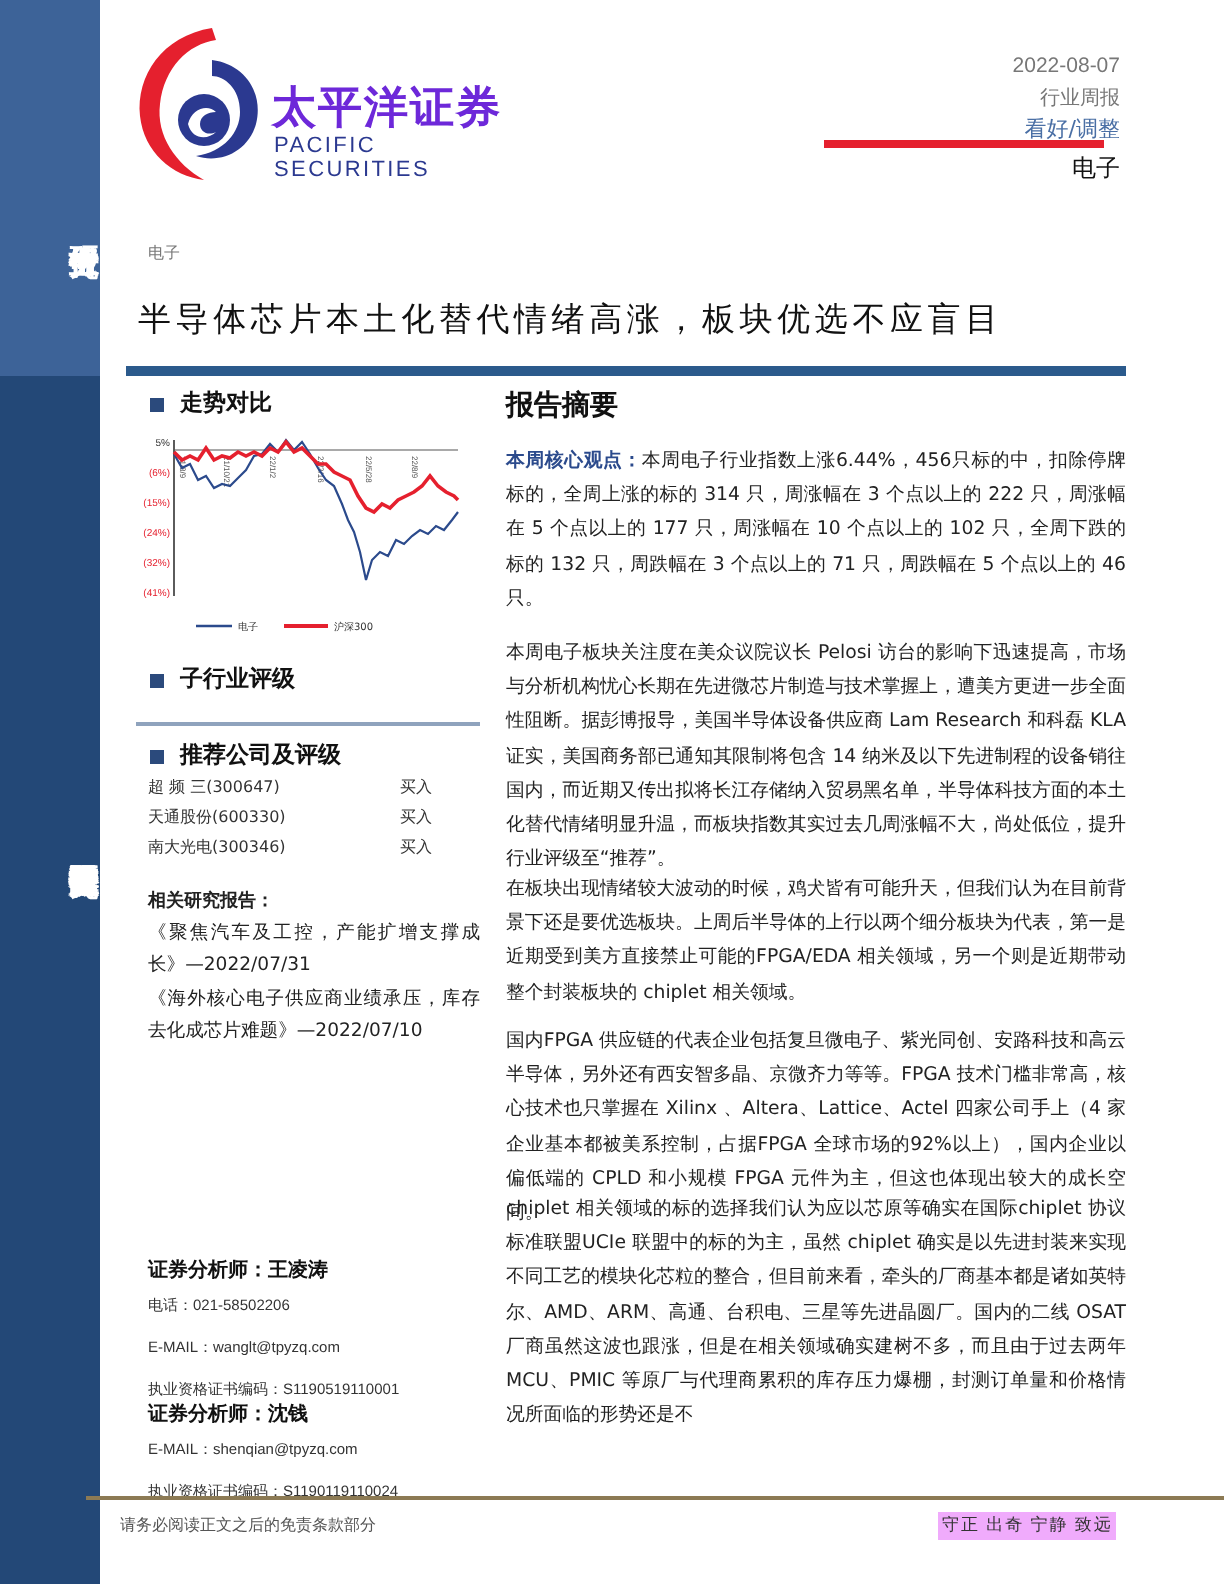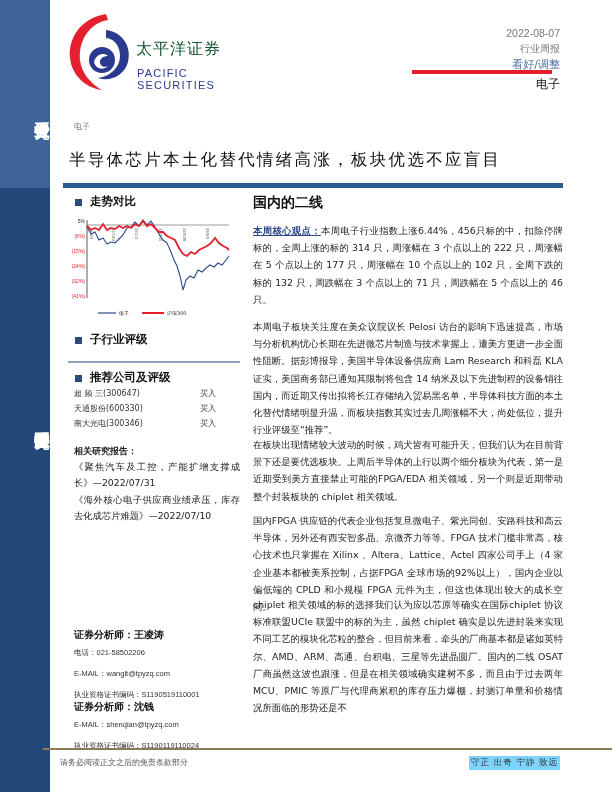--- a/index.html
+++ b/index.html
@@ -10,22 +10,22 @@
   .side-top { position: absolute; left: 0; top: 0; width: 50px; height: 188px; background: #3d6398; }
   .side-bottom { position: absolute; left: 0; top: 188px; width: 50px; height: 604px; background: #234877; }
   .side-text { position: absolute; left: 0; width: 50px; color: #ffffff; font-family: "DejaVu Serif", serif;
     font-weight: bold; font-size: 15px; line-height: 17.5px; text-align: center; writing-mode: vertical-rl;
     text-orientation: upright; letter-spacing: 0; }
   .side-text.top { top: 56px; height: 110px; }
   .side-text.bottom { top: 236px; height: 370px; font-size: 15px; line-height: 17px; }
 
   
   .logo { position: absolute; left: 66px; top: 12px; width: 200px; height: 78px; }
-  .logo-cn { position: absolute; left: 137px; top: 40px; font-family: "DejaVu Sans", sans-serif; font-weight: normal;
-    font-size: 16px; color: #14532d; letter-spacing: 1px; }
+  .logo-cn { position: absolute; left: 137px; top: 40px; font-family: "DejaVu Sans", sans-serif; font-weight: bold;
+    font-size: 22px; color: #6d28d9; letter-spacing: 1px; }
   .logo-en { position: absolute; left: 137px; top: 68px; font-family: "Liberation Sans", sans-serif;
     font-size: 11px; color: #2b3990; letter-spacing: 1.2px; }
 
   
   .hdr-right { position: absolute; right: 52px; text-align: center; font-size: 10px; }
   .hdr-date { top: 27px; color: #777; font-family: "Liberation Sans", sans-serif; font-size: 10.5px; }
   .hdr-type { top: 42px; color: #777; }
   .hdr-rating { top: 57px; color: #4a6fa5; font-size: 11px; margin-left: 27px; }
   .red-bar { position: absolute; left: 412px; top: 70px; width: 140px; height: 4px; background: #e5202e; }
   .hdr-sector { top: 76px; color: #111; font-size: 12px; }
@@ -50,26 +50,26 @@
   .related-title { font-weight: bold; font-family: "DejaVu Serif", serif; font-size: 9px; }
   .related p { text-align: justify; }
 
   .analyst { position: absolute; left: 74px; width: 170px; color: #333; }
   .analyst .aname { font-family: "DejaVu Serif", serif; font-weight: bold; font-size: 10px; color: #111; height: 18px; margin-top: 40px; }
   .analyst .aline { font-size: 7.5px; height: 21px; line-height: 14px; color: #333; font-family: "Liberation Sans", sans-serif; }
 
   
   .summary-head { position: absolute; left: 253px; top: 194px; font-family: "DejaVu Serif", serif; font-weight: bold; font-size: 14px; color: #111; }
   .para { position: absolute; left: 253px; width: 310px; font-size: 9.4px; line-height: 17.2px; color: #222; text-align: justify; }
-  .para .lead { color: #2b4a8c; font-weight: bold; text-decoration: underline; }
+  .para .lead { color: #2b4a8c; font-weight: bold; }
 
   
   .footer-rule { position: absolute; left: 43px; top: 748px; width: 569px; height: 2px; background: #8c7a54; }
   .footer-left { position: absolute; left: 60px; top: 757px; font-size: 8px; color: #555; }
-  .footer-right { position: absolute; left: 469px; top: 756px; font-size: 8.5px; color: #333; background: #7dd3fc; padding: 1px 2px; letter-spacing: 1px; }
+  .footer-right { position: absolute; left: 469px; top: 756px; font-size: 8.5px; color: #333; background: #f0abfc; padding: 1px 2px; letter-spacing: 1px; font-family: Liberation Serif, serif; }
 </style>
 </head>
 <body>
 
 <div class="side-top"></div>
 <div class="side-bottom"></div>
 <div class="side-text top">行业研究报告</div>
 <div class="side-text bottom">太平洋证券股份有限公司证券研究报告</div>
 
 <div class="logo">
@@ -163,21 +163,21 @@
   <div class="aline">电话：021-58502206</div>
   <div class="aline">E-MAIL：wanglt@tpyzq.com</div>
   <div class="aline">执业资格证书编码：S1190519110001</div>
 </div>
 <div class="analyst" style="top:660px">
   <div class="aname">证券分析师：沈钱</div>
   <div class="aline">E-MAIL：shenqian@tpyzq.com</div>
   <div class="aline">执业资格证书编码：S1190119110024</div>
 </div>
 
-<div class="summary-head">国内的二线</div>
+<div class="summary-head">报告摘要</div>
 
 <div class="para" style="top:222px">
   <span class="lead">本周核心观点：</span><span>本周电子行业指数上涨6.44%，456只标的中，扣除停牌标的，全周上涨的标的 314 只，周涨幅在 3 个点以上的 222 只，周涨幅在 5 个点以上的 177 只，周涨幅在 10 个点以上的 102 只，全周下跌的标的 132 只，周跌幅在 3 个点以上的 71 只，周跌幅在 5 个点以上的 46 只。</span>
 </div>
 <div class="para" style="top:318px">本周电子板块关注度在美众议院议长 Pelosi 访台的影响下迅速提高，市场与分析机构忧心长期在先进微芯片制造与技术掌握上，遭美方更进一步全面性阻断。据彭博报导，美国半导体设备供应商 Lam Research 和科磊 KLA 证实，美国商务部已通知其限制将包含 14 纳米及以下先进制程的设备销往国内，而近期又传出拟将长江存储纳入贸易黑名单，半导体科技方面的本土化替代情绪明显升温，而板块指数其实过去几周涨幅不大，尚处低位，提升行业评级至“推荐”。</div>
 <div class="para" style="top:436px">在板块出现情绪较大波动的时候，鸡犬皆有可能升天，但我们认为在目前背景下还是要优选板块。上周后半导体的上行以两个细分板块为代表，第一是近期受到美方直接禁止可能的FPGA/EDA 相关领域，另一个则是近期带动整个封装板块的 chiplet 相关领域。</div>
 <div class="para" style="top:512px">国内FPGA 供应链的代表企业包括复旦微电子、紫光同创、安路科技和高云半导体，另外还有西安智多晶、京微齐力等等。FPGA 技术门槛非常高，核心技术也只掌握在 Xilinx 、Altera、Lattice、Actel 四家公司手上（4 家企业基本都被美系控制，占据FPGA 全球市场的92%以上），国内企业以偏低端的 CPLD 和小规模 FPGA 元件为主，但这也体现出较大的成长空间。</div>
 <div class="para" style="top:596px">chiplet 相关领域的标的选择我们认为应以芯原等确实在国际chiplet 协议标准联盟UCIe 联盟中的标的为主，虽然 chiplet 确实是以先进封装来实现不同工艺的模块化芯粒的整合，但目前来看，牵头的厂商基本都是诸如英特尔、AMD、ARM、高通、台积电、三星等先进晶圆厂。国内的二线 OSAT 厂商虽然这波也跟涨，但是在相关领域确实建树不多，而且由于过去两年 MCU、PMIC 等原厂与代理商累积的库存压力爆棚，封测订单量和价格情况所面临的形势还是不</div>
 
 <div class="footer-rule"></div>

